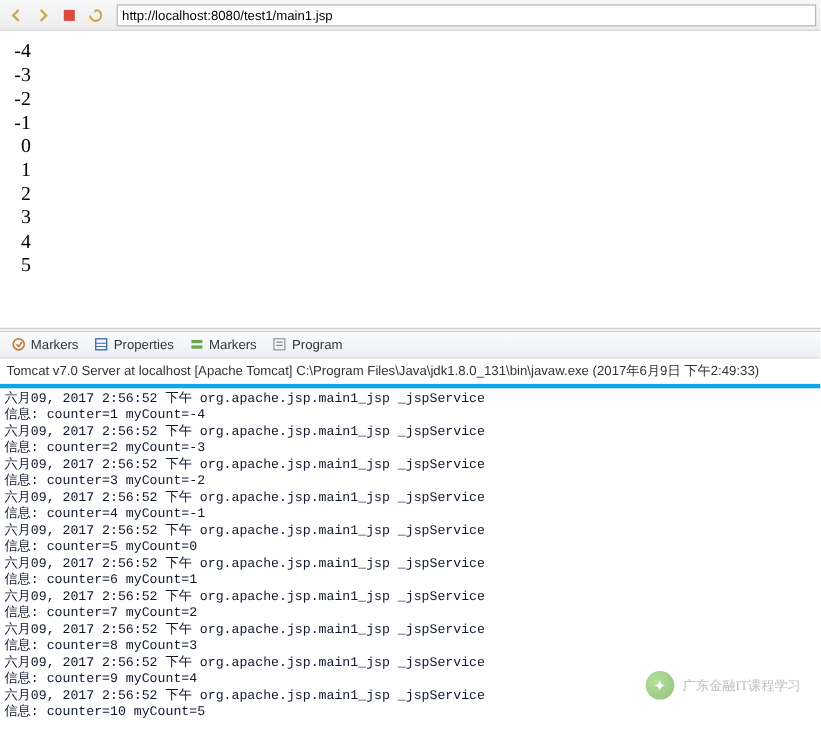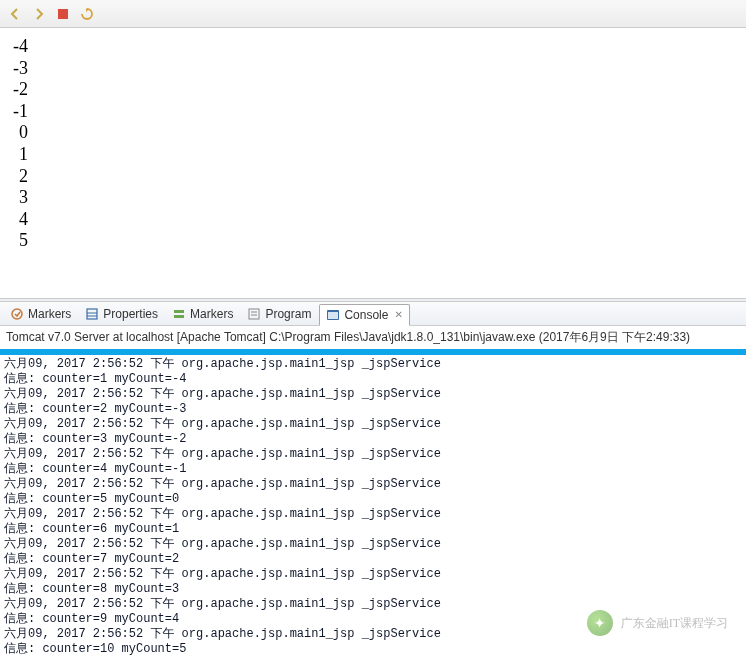--- a/index.html
+++ b/index.html
@@ -4,25 +4,25 @@
 <style>
 * { margin: 0; padding: 0; box-sizing: border-box; }
 body { font-family: "Microsoft YaHei", Arial, sans-serif; font-size: 12px; background: #fff; width: 746px; height: 664px; overflow: hidden; position: relative; }
 .toolbar { height: 28px; background: linear-gradient(#f8f8f8, #ececec); border-bottom: 1px solid #ccc; display: flex; align-items: center; padding: 0 4px; gap: 2px; }
 .tb-btn { width: 22px; height: 22px; display: flex; align-items: center; justify-content: center; border-radius: 2px; }
 .url-field { flex: 1; margin-left: 6px; }
 .url-field input { width: 100%; height: 20px; border: 1px solid #abadb3; padding: 1px 4px; font-size: 12px; font-family: Arial; }
 .content { padding: 8px 10px; font-family: "Times New Roman", serif; font-size: 18px; line-height: 1.2; height: 270px; overflow: hidden; }
 .content div { text-align: right; width: 18px; }
 .splitter { height: 4px; background: #eceff4; border-top: 1px solid #ccc; border-bottom: 1px solid #ccc; }
-.tabs { height: 24px; background: linear-gradient(#fafbfc,#eceff4); border-bottom: 1px solid #ccc; display: flex; align-items: center; padding-left: 4px; gap: 2px; font-size: 12px; color: #333; }
+.tabs { height: 24px; background: linear-gradient(#fafbfc,#eceff4); border-bottom: 1px solid #ccc; display: flex; align-items: flex-start; padding-left: 4px; gap: 2px; font-size: 12px; color: #333; }
 .tab { display: flex; align-items: center; gap: 4px; padding: 2px 6px; height: 22px; }
 .tab.active { background: #fff; border: 1px solid #aaa; border-bottom: 1px solid #fff; border-radius: 2px 2px 0 0; position: relative; top: 1px; }
 .tab-close { margin-left: 2px; color: #888; font-size: 10px; }
-.server-line { padding: 3px 6px; font-size: 12px; color: #333; border-bottom: 6px solid #0ea5e9; background: #fff; white-space: nowrap; overflow: hidden; font-family: "Microsoft YaHei", Arial; }
+.server-line { padding: 3px 6px; font-size: 12px; color: #333; border-bottom: 4px solid #0ea5e9; background: #fff; white-space: nowrap; overflow: hidden; font-family: "Microsoft YaHei", Arial; }
 .console { padding: 2px 4px; font-family: "Courier New", monospace; font-size: 12px; line-height: 1.25; color: #0f172a; white-space: pre; overflow: hidden; }
 .watermark { position: absolute; bottom: 28px; right: 18px; display: flex; align-items: center; gap: 8px; opacity: 0.55; }
 .wm-logo { width: 26px; height: 26px; border-radius: 50%; background: radial-gradient(circle at 35% 35%, #7ac943, #3a8a1f); display: flex; align-items: center; justify-content: center; color: #fff; font-size: 14px; }
 .wm-text { font-size: 12px; color: #888; font-family: "Microsoft YaHei"; }
 svg { display: block; }
 </style>
 </head>
 <body>
 
 <div class="toolbar">
@@ -39,20 +39,23 @@
   <div class="tb-btn">
     <svg width="12" height="12">
         <rect x="1" y="1" width="10" height="10" fill="#d94b3b"></rect>
       </svg>
   </div>
   <div class="tb-btn">
     <svg width="14" height="14">
         <path d="M7 2 A5 5 0 1 1 2 7" stroke="#d9a23b" stroke-width="1.8" fill="none"></path>
         <path d="M6 1 L8 3 L6 5 Z" fill="#d9a23b"></path>
       </svg>
+  </div>
+  <div class="url-field">
+    <input type="text" value="http://localhost:8080/test1/main1.jsp" style="">
   </div>
 </div>
 
 <div class="content">
   <div>-4</div>
   <div>-3</div>
   <div>-2</div>
   <div>-1</div>
   <div>0</div>
   <div>1</div>
@@ -88,28 +91,20 @@
     <span>Markers</span>
   </div>
   <div class="tab">
     <svg width="14" height="14">
         <rect x="2" y="2" width="10" height="10" fill="none" stroke="#888" stroke-width="1"></rect>
         <line x1="4" y1="5" x2="10" y2="5" stroke="#888"></line>
         <line x1="4" y1="8" x2="10" y2="8" stroke="#888"></line>
       </svg>
     <span>Program</span>
   </div>
-  <div class="tab active">
-    <svg width="14" height="14">
-        <rect x="1" y="2" width="12" height="10" rx="1" fill="#3a6ea5"></rect>
-        <rect x="2" y="4" width="10" height="7" fill="#d8e6f2"></rect>
-      </svg>
-    <span>Console</span>
-    <span class="tab-close">✕</span>
-  </div>
 </div>
 
 <div class="server-line">Tomcat v7.0 Server at localhost [Apache Tomcat] C:\Program Files\Java\jdk1.8.0_131\bin\javaw.exe (2017年6月9日 下午2:49:33)</div>
 
 <div class="console"><span>六月09, 2017 2:56:52 下午 org.apache.jsp.main1_jsp _jspService</span>
 <span>信息: counter=1 myCount=-4</span>
 <span>六月09, 2017 2:56:52 下午 org.apache.jsp.main1_jsp _jspService</span>
 <span>信息: counter=2 myCount=-3</span>
 <span>六月09, 2017 2:56:52 下午 org.apache.jsp.main1_jsp _jspService</span>
 <span>信息: counter=3 myCount=-2</span>

